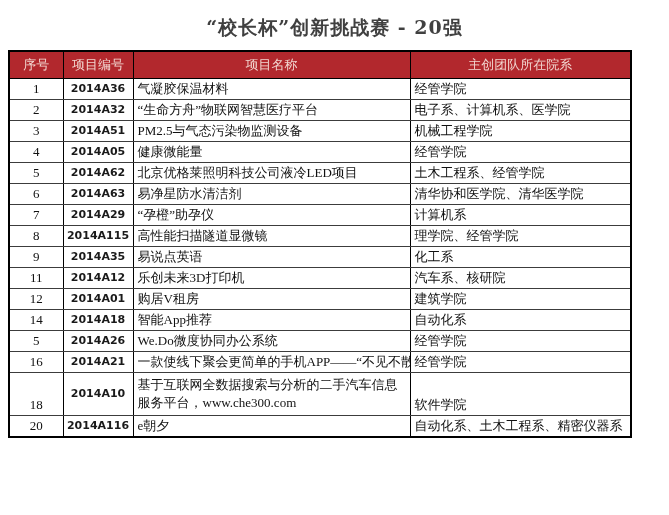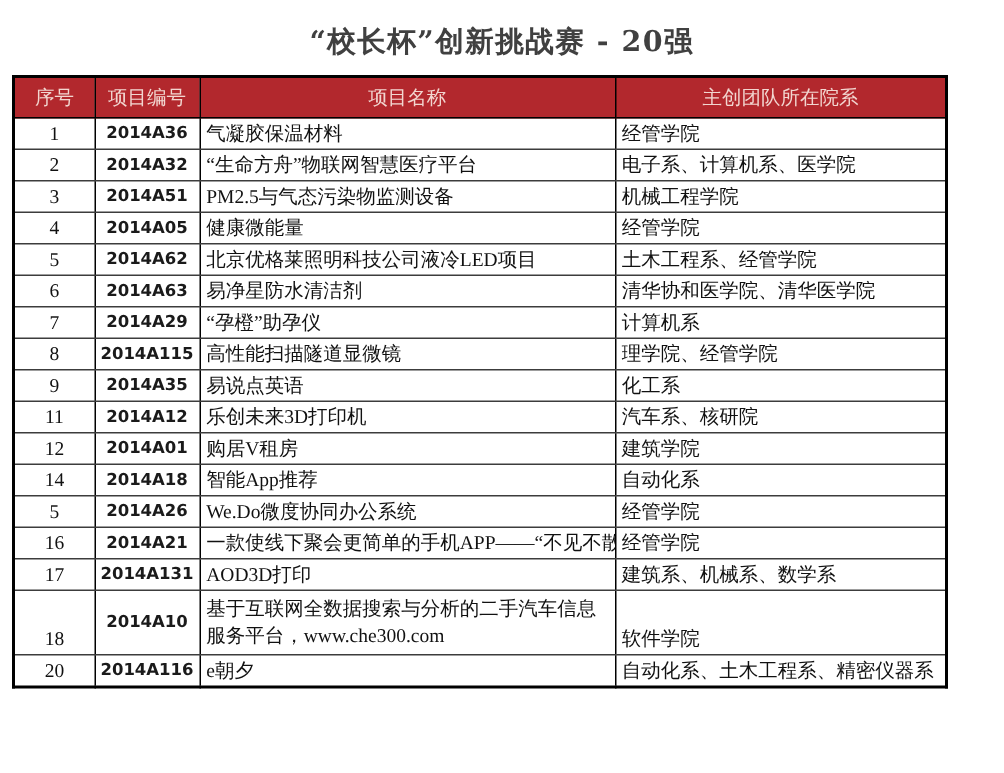--- a/index.html
+++ b/index.html
@@ -184,26 +184,20 @@
           <td class="code">2014A26</td>
           <td class="name">We.Do微度协同办公系统</td>
           <td class="dept">经管学院</td>
         </tr>
         <tr>
           <td class="seq">16</td>
           <td class="code">2014A21</td>
           <td class="name">一款使线下聚会更简单的手机APP——“不见不散”</td>
           <td class="dept">经管学院</td>
         </tr>
-        <tr>
-          <td class="seq">17</td>
-          <td class="code">2014A131</td>
-          <td class="name">AOD3D打印</td>
-          <td class="dept">建筑系、机械系、数学系</td>
-        </tr>
         <tr class="tall">
           <td class="seq">18</td>
           <td class="code">2014A10</td>
           <td class="name">基于互联网全数据搜索与分析的二手汽车信息服务平台，www.che300.com</td>
           <td class="dept">软件学院</td>
         </tr>
         <tr>
           <td class="seq">20</td>
           <td class="code">2014A116</td>
           <td class="name">e朝夕</td>

